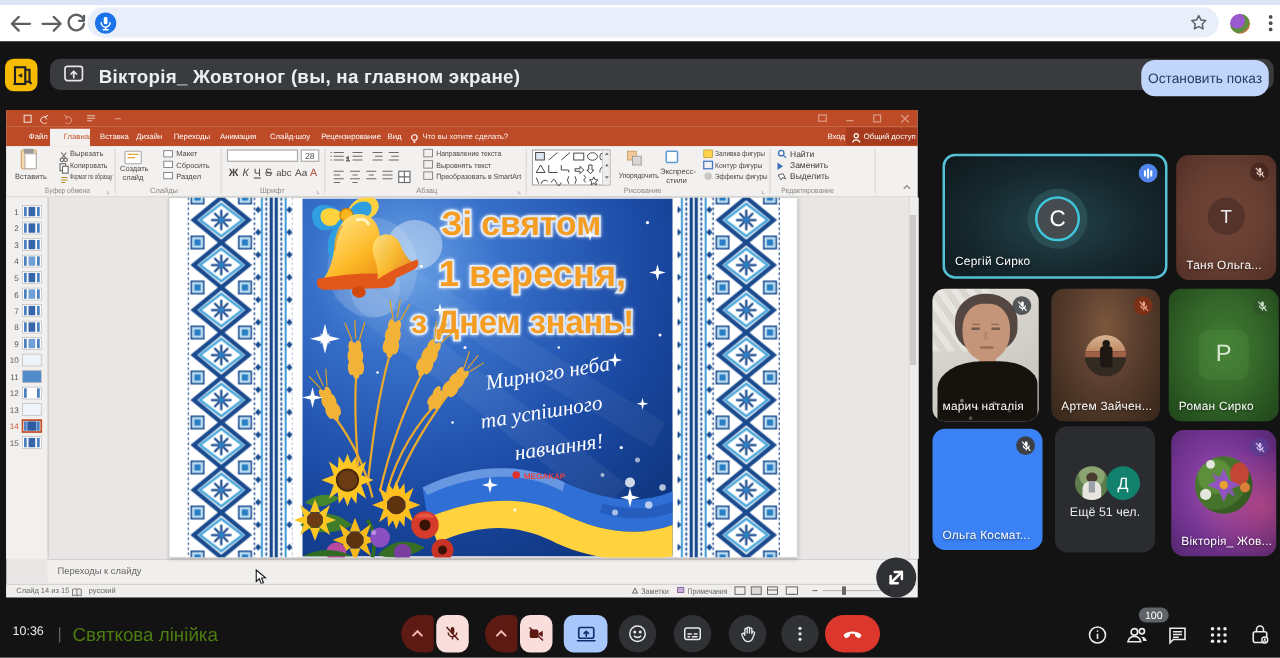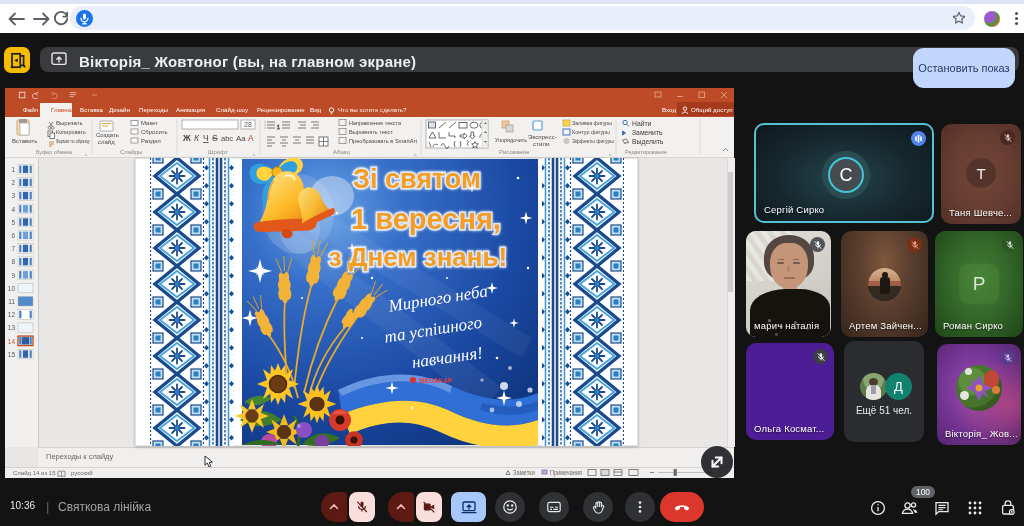--- a/index.html
+++ b/index.html
@@ -51,21 +51,21 @@
     <path d="M6.8 20.2 h2.4"></path>
     <path d="M13.4 12 l-2.6 1.4 2.6 1.4z" fill="#1f2023" stroke-width=".6"></path>
   </g>
 </svg>
 <div class="abs" style="left:40px;top:47px;width:979px;height:25px;border-radius:8px;background:#3a3b3e;"></div>
 <svg class="abs" style="left:51px;top:52px;" width="16" height="14" viewBox="0 0 16 14">
   <rect x="1" y="1" width="14" height="11.4" rx="2" fill="none" stroke="#e6e6e6" stroke-width="1.4"></rect>
   <path d="M8 10V5.4 M5.8 7.2 L8 5 l2.2 2.2" stroke="#e6e6e6" stroke-width="1.4" fill="none" stroke-linecap="round" stroke-linejoin="round"></path>
 </svg>
 <div class="abs" style="left:79px;top:53px;font-size:15px;font-weight:600;color:#eceff1;letter-spacing:.2px;">Вікторія_ Жовтоног (вы, на главном экране)</div>
-<div class="abs" style="left:913px;top:48px;width:102px;height:40px;border-radius:11px;background:#c2d6fc;display:flex;align-items:center;justify-content:center;font-size:11px;font-weight:500;color:#253c5e;">Остановить показ</div>
+<div class="abs" style="left:913px;top:48px;width:102px;height:29px;border-radius:11px;background:#c2d6fc;display:flex;align-items:center;justify-content:center;font-size:11px;font-weight:500;color:#253c5e;">Остановить показ</div>
 
 <div class="abs" style="left:5px;top:88px;width:729px;height:390px;background:#e9e7e6;">
 
   <div class="abs" style="left:0;top:0;width:729px;height:13px;background:#bd4b27;"></div>
   <svg class="abs" style="left:10px;top:3px;" width="95" height="8" viewBox="0 0 110 10">
     <g stroke="rgba(255,255,255,.85)" stroke-width="1" fill="none">
       <rect x="1" y="1.5" width="7" height="7"></rect>
       <path d="M22 3 a4 3.4 0 1 0 2 6 M22 3l3-1.5M22 3l1.5 2.6"></path>
       <path d="M44 3 a4 3.4 0 1 1 -2 6 M44 3l-3-1.5M44 3l-1.5 2.6" opacity=".55"></path>
       <path d="M64 2 h8 M64 4.5h8 M64 7h5" opacity=".8"></path>
@@ -723,21 +723,21 @@
   <div class="abs" style="left:25px;top:34px;width:30px;height:30px;border-radius:50%;background:#54332a;display:flex;align-items:center;justify-content:center;color:#eee;font-size:15px;">T</div>
   <div class="mic" style="background:#4a281f;">
       <svg width="10" height="10" viewBox="0 0 12 12">
         <g stroke="#e3c8c0" stroke-width="1.1" fill="none">
           <rect x="4.7" y="1.5" width="2.6" height="4.5" rx="1.3" fill="#e3c8c0" stroke="none"></rect>
           <path d="M3.2 5.2a2.8 2.8 0 0 0 5.6 0 M6 8v2"></path>
           <line x1="2" y1="1.5" x2="10" y2="10.5"></line>
         </g>
       </svg>
     </div>
-  <div class="tname">Таня Шевче...</div>
+  <div class="tname">Таня Ольга...</div>
 </div>
 
 <div class="tile" style="left:746px;top:231px;width:85px;height:106px;background:linear-gradient(150deg,#e3e0da 0%,#d3d0ca 50%,#c3bfb8 100%);">
   <div class="abs" style="left:0;top:0;width:46px;height:50px;background:repeating-linear-gradient(55deg,#eceae5 0 5px,#d8d5cf 5px 10px);opacity:.7;"></div>
   <div class="abs" style="left:18px;top:4px;width:50px;height:46px;border-radius:48% 48% 40% 40%;background:#544640;"></div>
   <div class="abs" style="left:24px;top:12px;width:38px;height:46px;border-radius:46% 46% 54% 54%;background:#c59579;"></div>
   <div class="abs" style="left:31px;top:31px;width:7px;height:1.6px;background:#75594a;border-radius:1px;"></div>
   <div class="abs" style="left:47px;top:31px;width:7px;height:1.6px;background:#75594a;border-radius:1px;"></div>
   <div class="abs" style="left:32px;top:28px;width:6px;height:1.2px;background:#8a6a58;"></div>
   <div class="abs" style="left:47px;top:28px;width:6px;height:1.2px;background:#8a6a58;"></div>
@@ -786,21 +786,21 @@
         <g stroke="#cfe3cb" stroke-width="1.1" fill="none">
           <rect x="4.7" y="1.5" width="2.6" height="4.5" rx="1.3" fill="#cfe3cb" stroke="none"></rect>
           <path d="M3.2 5.2a2.8 2.8 0 0 0 5.6 0 M6 8v2"></path>
           <line x1="2" y1="1.5" x2="10" y2="10.5"></line>
         </g>
       </svg>
     </div>
   <div class="tname">Роман Сирко</div>
 </div>
 
-<div class="tile" style="left:746px;top:343px;width:88px;height:97px;background:#4c1d95;">
+<div class="tile" style="left:746px;top:343px;width:88px;height:97px;background:#3b82f6;">
   <div class="mic" style="background:#3c3f43;">
       <svg width="10" height="10" viewBox="0 0 12 12">
         <g stroke="#fff" stroke-width="1.1" fill="none">
           <rect x="4.7" y="1.5" width="2.6" height="4.5" rx="1.3" fill="#fff" stroke="none"></rect>
           <path d="M3.2 5.2a2.8 2.8 0 0 0 5.6 0 M6 8v2"></path>
           <line x1="2" y1="1.5" x2="10" y2="10.5"></line>
         </g>
       </svg>
     </div>
   <div class="tname">Ольга Космат...</div>
@@ -851,21 +851,21 @@
   <g stroke="#fff" stroke-width="2" fill="none" stroke-linecap="round" stroke-linejoin="round">
     <line x1="11.5" y1="20.5" x2="20.5" y2="11.5"></line>
     <path d="M14.8 11.5h5.7v5.7"></path>
     <path d="M17.2 20.5h-5.7v-5.7"></path>
   </g>
 </svg>
 
 <div class="abs" style="left:0;top:478px;width:1024px;height:48px;background:#131313;"></div>
 <div class="abs" style="left:10px;top:500px;font-size:10px;color:#e8eaed;">10:36</div>
 <div class="abs" style="left:46px;top:499px;font-size:13px;color:#5f6368;">|</div>
-<div class="abs" style="left:58px;top:500px;font-size:12px;color:#a3a3a3;">Святкова лінійка</div>
+<div class="abs" style="left:58px;top:500px;font-size:15px;color:#4d7c0f;">Святкова лінійка</div>
 
 <div class="ctl" style="left:321px;width:26px;border-radius:15px 4px 4px 15px;background:#5c1a13;">
     <svg width="12" height="12" viewBox="0 0 12 12">
       <path d="M2.5 7.5L6 4l3.5 3.5" stroke="#f3b9b3" stroke-width="1.6" fill="none" stroke-linecap="round"></path>
     </svg>
   </div>
 <div class="ctl" style="left:349px;width:26px;border-radius:8px;background:#f9dedc;">
     <svg width="14" height="14" viewBox="0 0 14 14">
       <g stroke="#5c1a13" stroke-width="1.2" fill="none">
         <rect x="5.5" y="1.6" width="3" height="5.4" rx="1.5" fill="#5c1a13" stroke="none"></rect>

